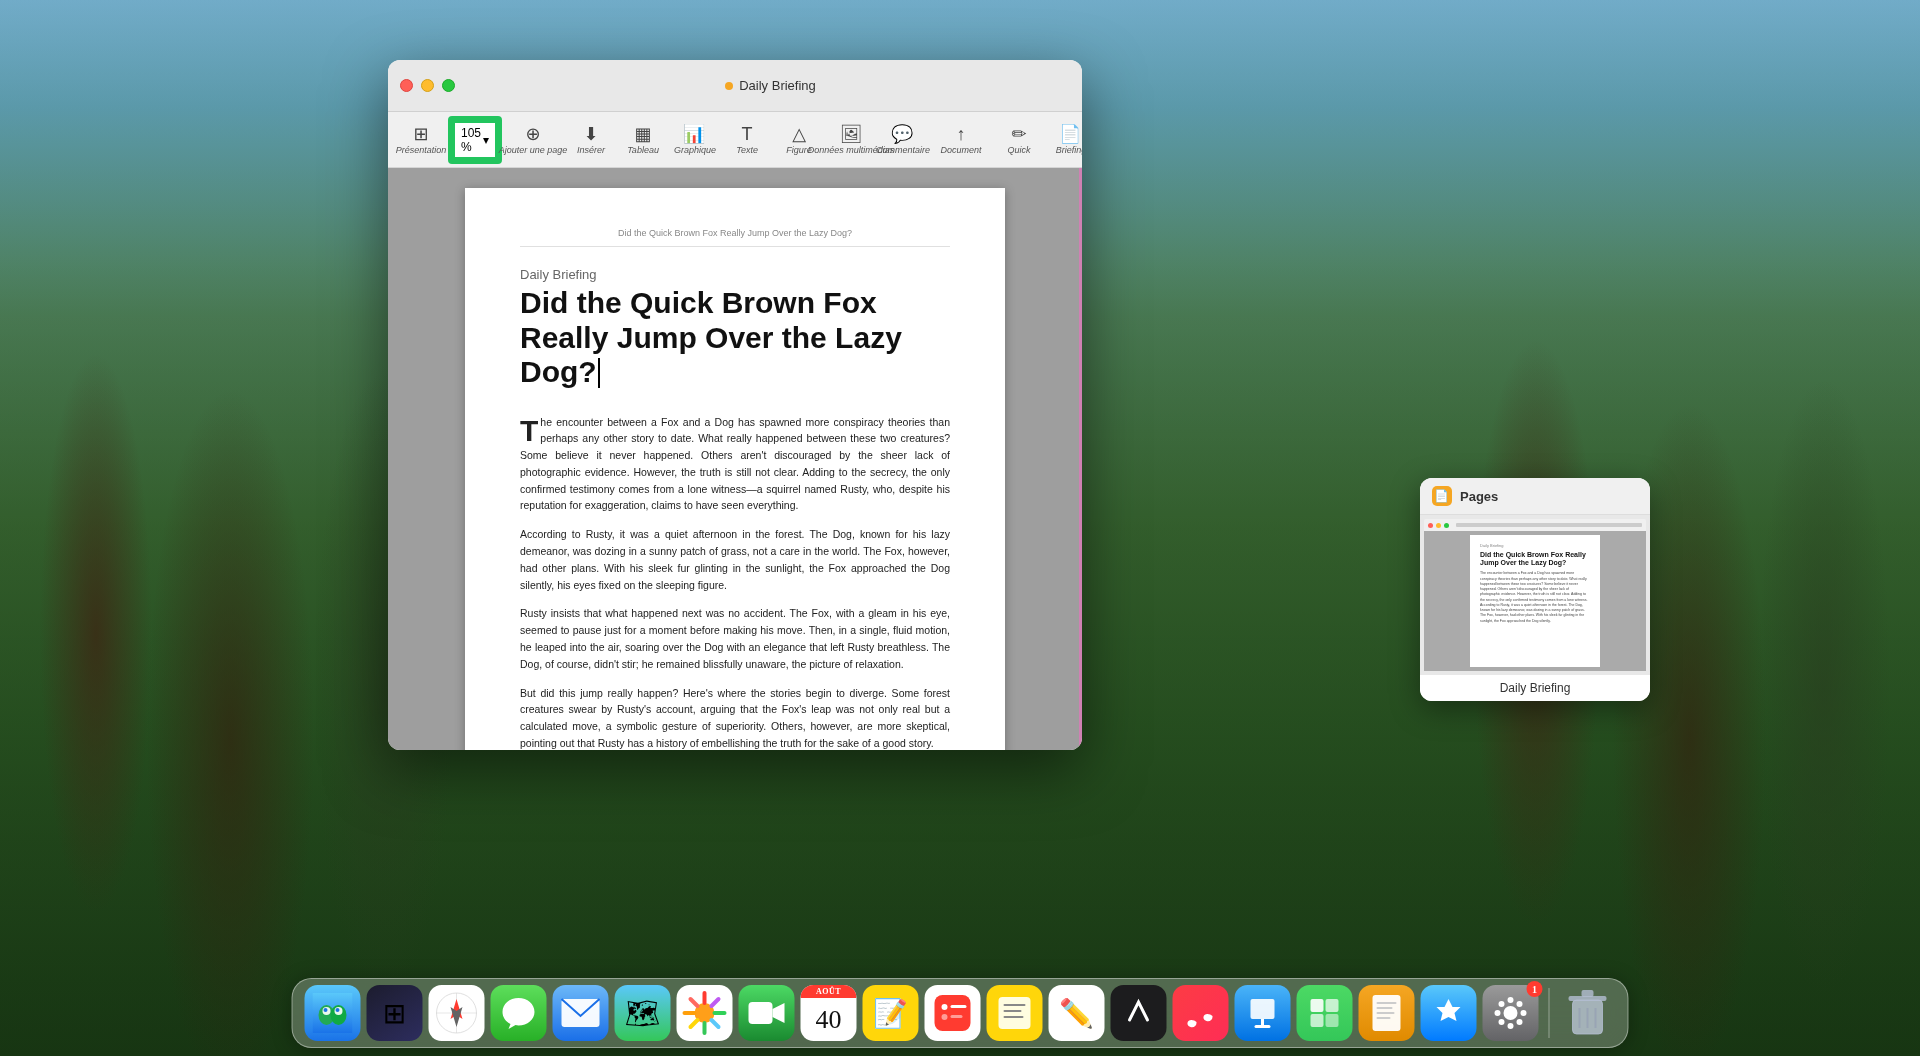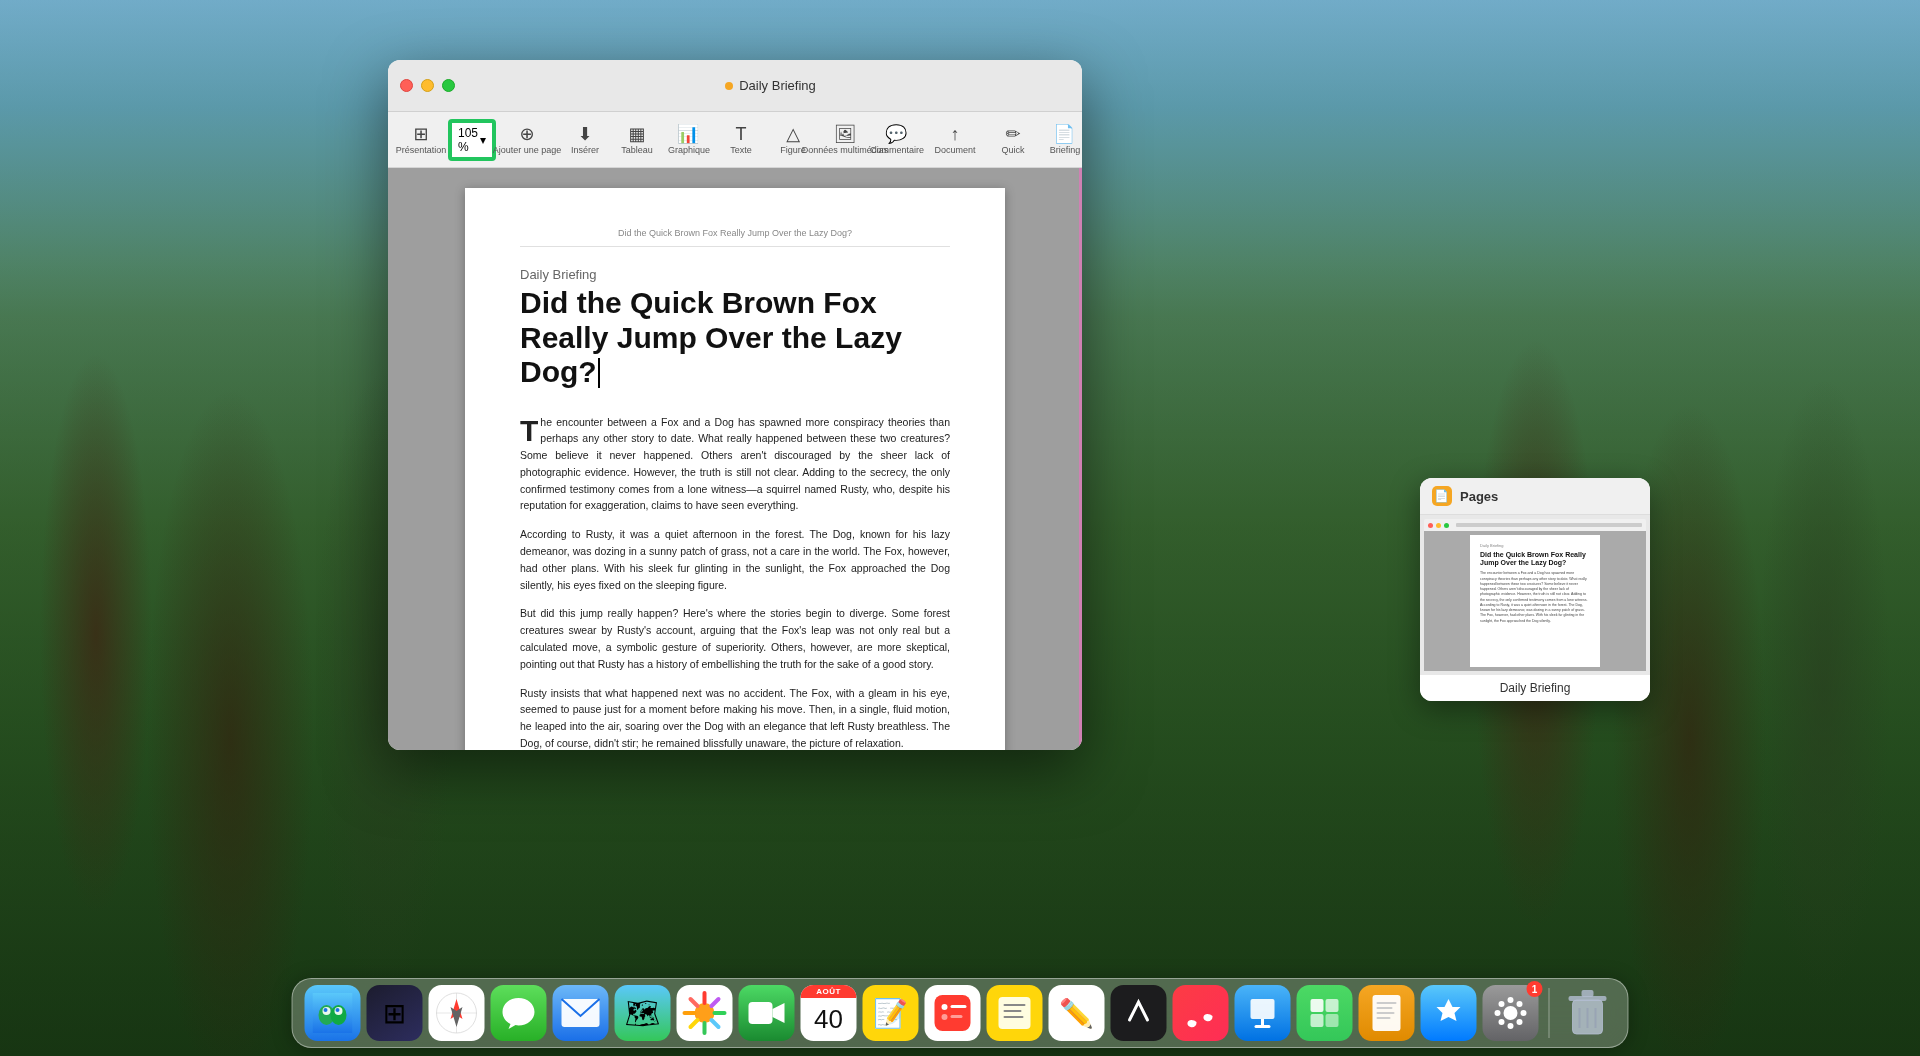--- a/index.html
+++ b/index.html
@@ -125,37 +125,38 @@
     .toolbar-icon {
       font-size: 18px;
       color: #444;
       line-height: 1;
     }
 
     .toolbar-label {
       font-size: 9px;
       color: #555;
       white-space: nowrap;
+      font-style: italic;
     }
 
     .toolbar-divider {
       width: 1px;
       height: 30px;
       background: #ccc;
       margin: 0 2px;
     }
 
     .toolbar-zoom {
       display: flex;
       align-items: center;
       gap: 2px;
       font-size: 12px;
       padding: 3px 6px;
       border-radius: 4px;
-      border: 4px solid #22c55e;
+      border: 7px solid #22c55e;
       background: white;
       margin-right: 4px;
     }
 
     
     .document-area {
       flex: 1;
       background: #9e9e9e;
       overflow-y: auto;
       display: flex;
@@ -342,20 +343,21 @@
       padding: 6px 12px;
       box-shadow: 0 2px 20px rgba(0,0,0,0.3);
     }
 
     .dock-item {
       display: flex;
       flex-direction: column;
       align-items: center;
       position: relative;
       cursor: pointer;
+      font-family: Liberation Serif, serif;
     }
 
     .dock-icon {
       width: 56px;
       height: 56px;
       border-radius: 13px;
       display: flex;
       align-items: center;
       justify-content: center;
       font-size: 30px;
@@ -527,22 +529,22 @@
 
       <div class="doc-section-label">Daily Briefing</div>
 
       <div class="doc-headline">
         <span>Did the Quick Brown Fox Really Jump Over the Lazy Dog?</span><span class="text-cursor"></span>
       </div>
 
       <div class="doc-body">
         <p>The encounter between a Fox and a Dog has spawned more conspiracy theories than perhaps any other story to date. What really happened between these two creatures? Some believe it never happened. Others aren't discouraged by the sheer lack of photographic evidence. However, the truth is still not clear. Adding to the secrecy, the only confirmed testimony comes from a lone witness—a squirrel named Rusty, who, despite his reputation for exaggeration, claims to have seen everything.</p>
         <p>According to Rusty, it was a quiet afternoon in the forest. The Dog, known for his lazy demeanor, was dozing in a sunny patch of grass, not a care in the world. The Fox, however, had other plans. With his sleek fur glinting in the sunlight, the Fox approached the Dog silently, his eyes fixed on the sleeping figure.</p>
+        <p>Rusty insists that what happened next was no accident. The Fox, with a gleam in his eye, seemed to pause just for a moment before making his move. Then, in a single, fluid motion, he leaped into the air, soaring over the Dog with an elegance that left Rusty breathless. The Dog, of course, didn't stir; he remained blissfully unaware, the picture of relaxation.</p>
         <p>But did this jump really happen? Here's where the stories begin to diverge. Some forest creatures swear by Rusty's account, arguing that the Fox's leap was not only real but a calculated move, a symbolic gesture of superiority. Others, however, are more skeptical, pointing out that Rusty has a history of embellishing the truth for the sake of a good story.</p>
-        <p>Rusty insists that what happened next was no accident. The Fox, with a gleam in his eye, seemed to pause just for a moment before making his move. Then, in a single, fluid motion, he leaped into the air, soaring over the Dog with an elegance that left Rusty breathless. The Dog, of course, didn't stir; he remained blissfully unaware, the picture of relaxation.</p>
 
       </div>
     </div>
 
     <div class="pink-marker"></div>
   </div>
 </div>
 
 <div class="pages-thumbnail">
   <div class="thumb-header">

